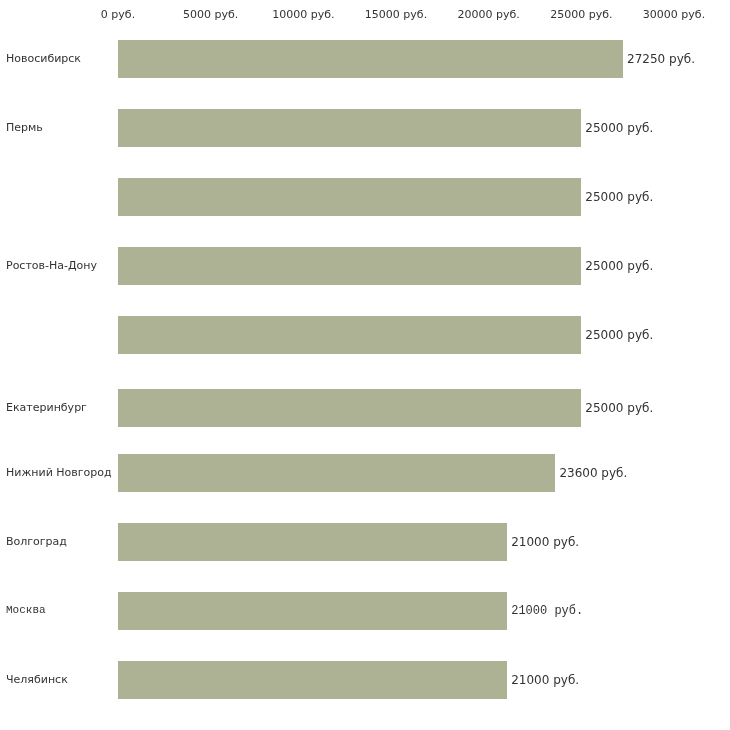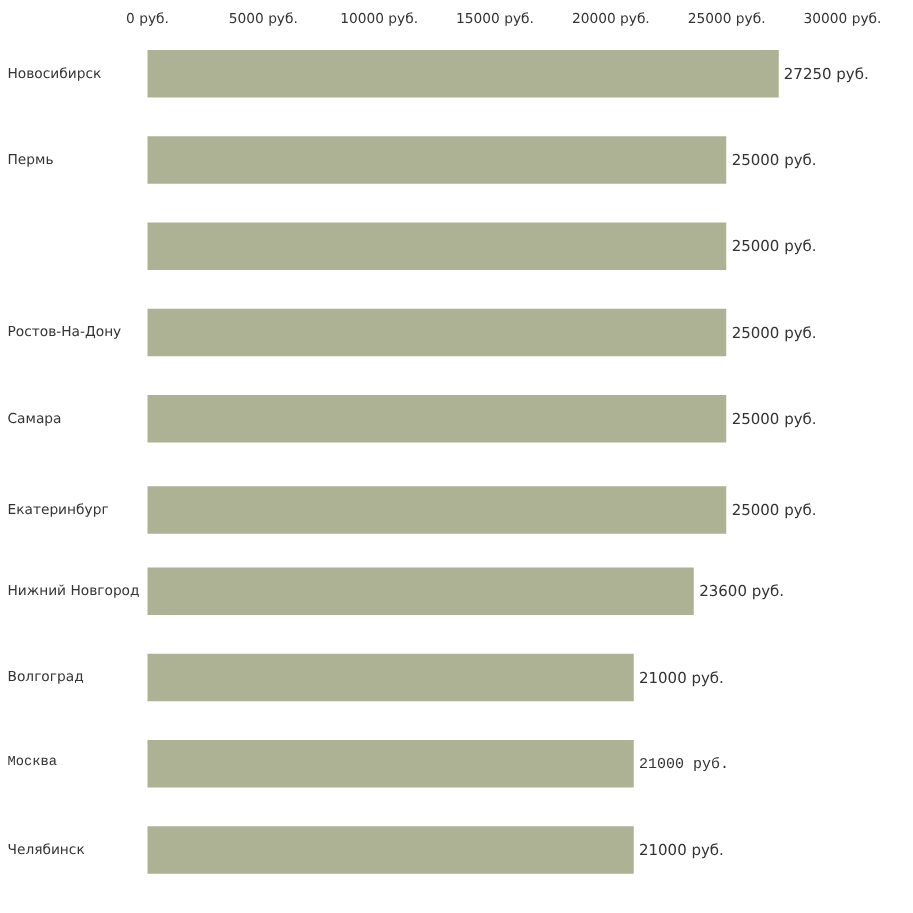--- a/index.html
+++ b/index.html
@@ -127,23 +127,20 @@
         <div class="bar-value" style="left: 581.333px; top: 15.5px;">25000 руб.</div>
       </div>
       <div class="row" style="top: 207px; height: 69px;">
         <div class="cat-wrap" style="height: 69px;">
           <div class="cat-label" style="height: 69px; line-height: 69px;">Ростов-На-Дону</div>
         </div>
         <div class="bar" style="width: 463.333px; background: rgb(174, 178, 148); top: 15.5px;"></div>
         <div class="bar-value" style="left: 581.333px; top: 15.5px;">25000 руб.</div>
       </div>
       <div class="row" style="top: 276px; height: 69px;">
-        <div class="cat-wrap" style="height: 69px;">
-          <div class="cat-label" style="height: 69px; line-height: 69px;">Самара</div>
-        </div>
         <div class="bar" style="width: 463.333px; background: rgb(174, 178, 148); top: 15.5px;"></div>
         <div class="bar-value" style="left: 581.333px; top: 15.5px;">25000 руб.</div>
       </div>
       <div class="row" style="top: 349px; height: 69px;">
         <div class="cat-wrap" style="height: 69px;">
           <div class="cat-label" style="height: 69px; line-height: 69px;">Екатеринбург</div>
         </div>
         <div class="bar" style="width: 463.333px; background: rgb(174, 178, 148); top: 15.5px;"></div>
         <div class="bar-value" style="left: 581.333px; top: 15.5px;">25000 руб.</div>
       </div>

